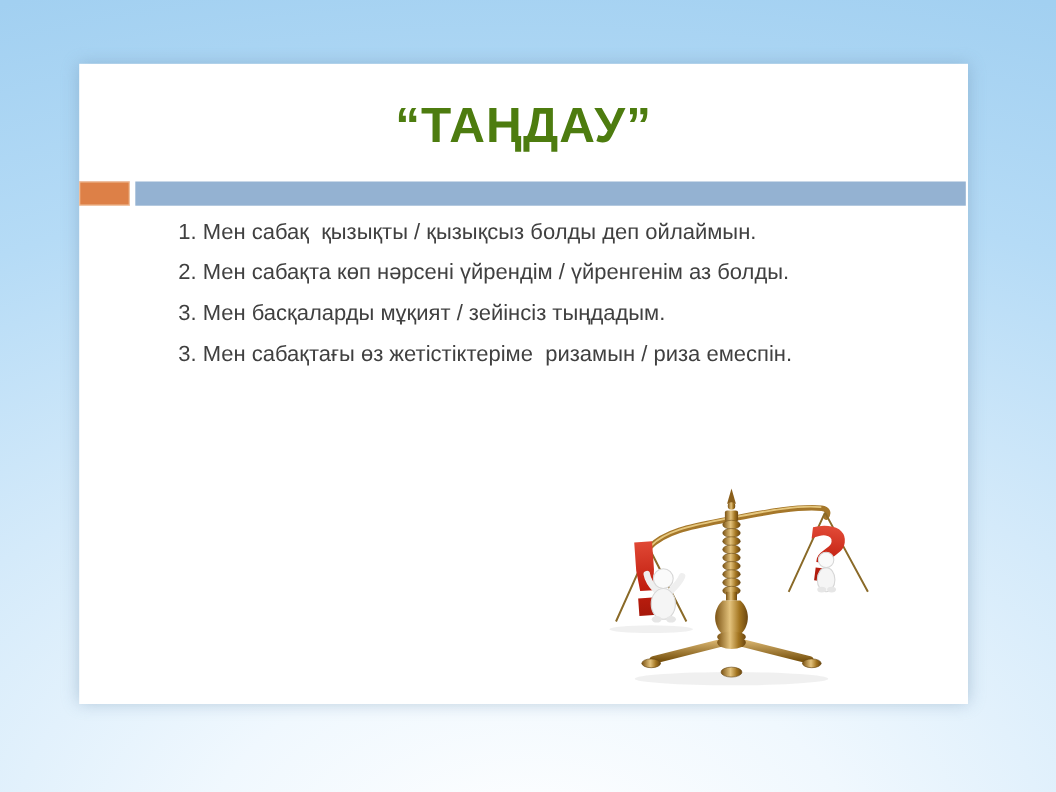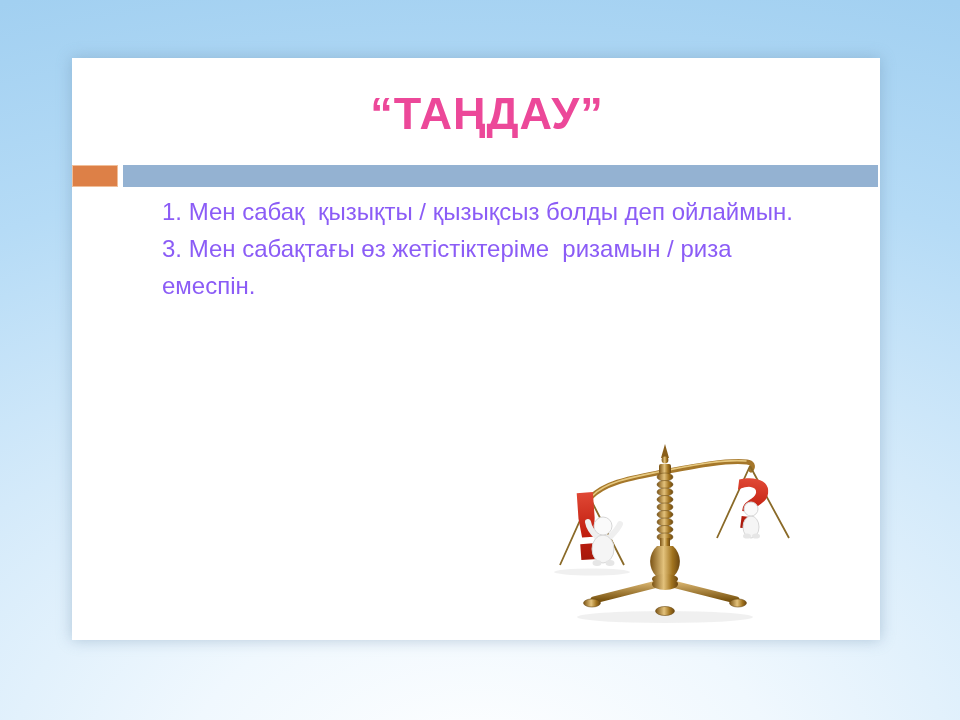--- a/index.html
+++ b/index.html
@@ -12,35 +12,34 @@
   }
   .slide {
     position:absolute; left:72px; top:58px; width:808px; height:582px;
     background:#ffffff;
     box-shadow:0 0 14px rgba(110,145,175,.45);
   }
   .slide-title {
     position:absolute; left:0; top:30px; width:100%;
     text-align:center;
     font-size:45px; font-weight:bold; letter-spacing:1px;
-    color:#ec4899;
-    padding-left:11px;
+    color:#4d7c0f;
   }
   .accent-bars { position:absolute; left:0; top:107px; width:100%; height:22px; }
   .bar-orange {
     position:absolute; left:0; top:0; width:46px; height:22px;
     background:#DD8047; box-shadow:inset 0 0 0 1px rgba(255,240,220,.55);
   }
   .bar-blue {
     position:absolute; left:51px; top:0; right:2px; height:22px;
     background:#94B2D2;
   }
   .body-text {
     position:absolute; left:90px; top:135px; width:662px;
-    font-size:24px; line-height:37px; color:#8b5cf6;
+    font-size:20px; line-height:37px; color:#404040;
   }
   .body-text p { margin:0; white-space:pre-wrap; }
   .scale-wrap {
     position:absolute; left:478px; top:383px; width:260px; height:195px;
   }
   .scale-wrap svg { display:block; width:100%; height:100%; }
 </style>
 </head>
 <body>
 
@@ -48,20 +47,22 @@
 
   <div class="slide-title">“ТАҢДАУ”</div>
 
   <div class="accent-bars">
     <div class="bar-orange"></div>
     <div class="bar-blue"></div>
   </div>
 
   <div class="body-text">
     <p>1. Мен сабақ  қызықты / қызықсыз болды деп ойлаймын.</p>
+    <p>2. Мен сабақта көп нәрсені үйрендім / үйренгенім аз болды.</p>
+    <p>3. Мен басқаларды мұқият / зейінсіз тыңдадым.</p>
     <p>3. Мен сабақтағы өз жетістіктеріме  ризамын / риза емеспін.</p>
   </div>
 
   <div class="scale-wrap">
     <svg viewBox="0 0 260 195" xmlns="http://www.w3.org/2000/svg">
       <defs>
         <linearGradient id="goldG" x1="0" y1="0" x2="1" y2="0">
           <stop offset="0" stop-color="#7b5314"></stop>
           <stop offset="0.45" stop-color="#e3c27c"></stop>
           <stop offset="0.75" stop-color="#a2741f"></stop>

